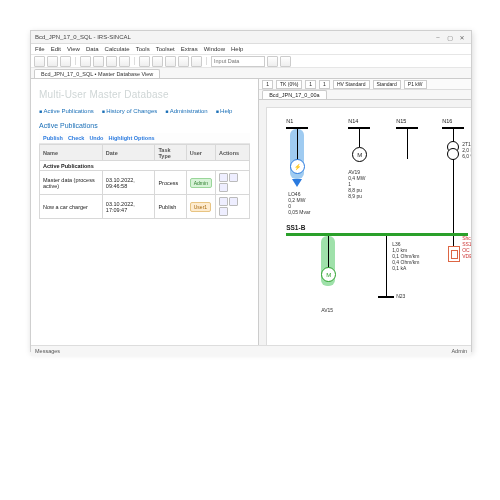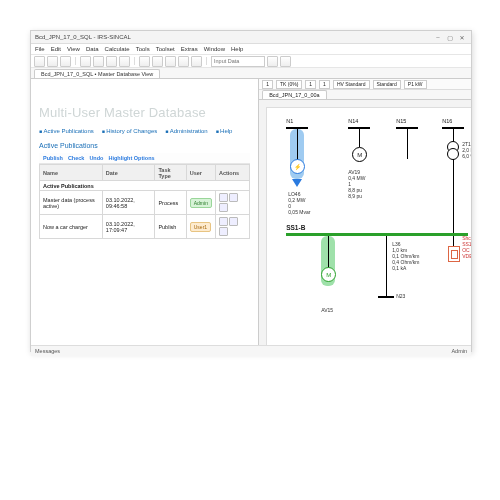--- a/index.html
+++ b/index.html
@@ -12,21 +12,21 @@
 .toolbar{height:12px;display:flex;align-items:center;gap:2px;padding:0 3px;border-bottom:1px solid #e6e6e6}
 .tbtn{width:9px;height:9px;border:1px solid #ccc;background:linear-gradient(#fff,#eee);border-radius:1px}
 .tsep{width:1px;height:8px;background:#ddd;margin:0 2px}
 .tinput{height:9px;width:48px;border:1px solid #ccc;font-size:5.5px;padding:0 2px;background:#fff}
 .tabstrip{height:10px;display:flex;align-items:flex-end;padding:0 3px;border-bottom:1px solid #ccc;background:#f7f7f7;font-size:5.5px}
 .tab{padding:1px 6px;border:1px solid #ccc;border-bottom:none;background:#fff;margin-right:2px;border-radius:2px 2px 0 0;color:#333}
 .body{display:flex;height:calc(100% - 12px - 10px - 12px - 10px - 10px)}
 .pane{position:relative;overflow:hidden}
 .pane.left{flex:0 0 48%;border-right:1px solid #ccc;padding:6px 8px}
 .pane.right{flex:1;background:#fff}
-.bigtitle{font-size:13px;color:#cfd6d6;font-weight:400;letter-spacing:.2px;margin:20px 0 8px}
+.bigtitle{font-size:10px;color:#cfd6d6;font-weight:400;letter-spacing:.2px;margin:4px 0 8px}
 .linkrow{display:flex;gap:8px;font-size:6px;color:#1a6fb7;margin-bottom:8px}
 .linkrow span::before{content:"■ ";font-size:5px}
 .sectitle{color:#1a6fb7;font-size:7px;margin:2px 0 4px}
 table.pub{width:100%;border-collapse:collapse;font-size:5.5px}
 table.pub th,table.pub td{border:1px solid #d8d8d8;padding:1.5px 3px;text-align:left;background:#fff}
 table.pub th{background:#f0f0f0;font-weight:600;color:#555}
 .rowgroup td{background:#fafafa;font-weight:600}
 .badge{display:inline-block;padding:0 3px;border-radius:2px;font-size:5px;line-height:8px;height:8px}
 .badge.green{background:#d7f3d7;color:#2a7a2a;border:1px solid #9ad69a}
 .badge.orange{background:#fdebcf;color:#a86a10;border:1px solid #e8c482}

